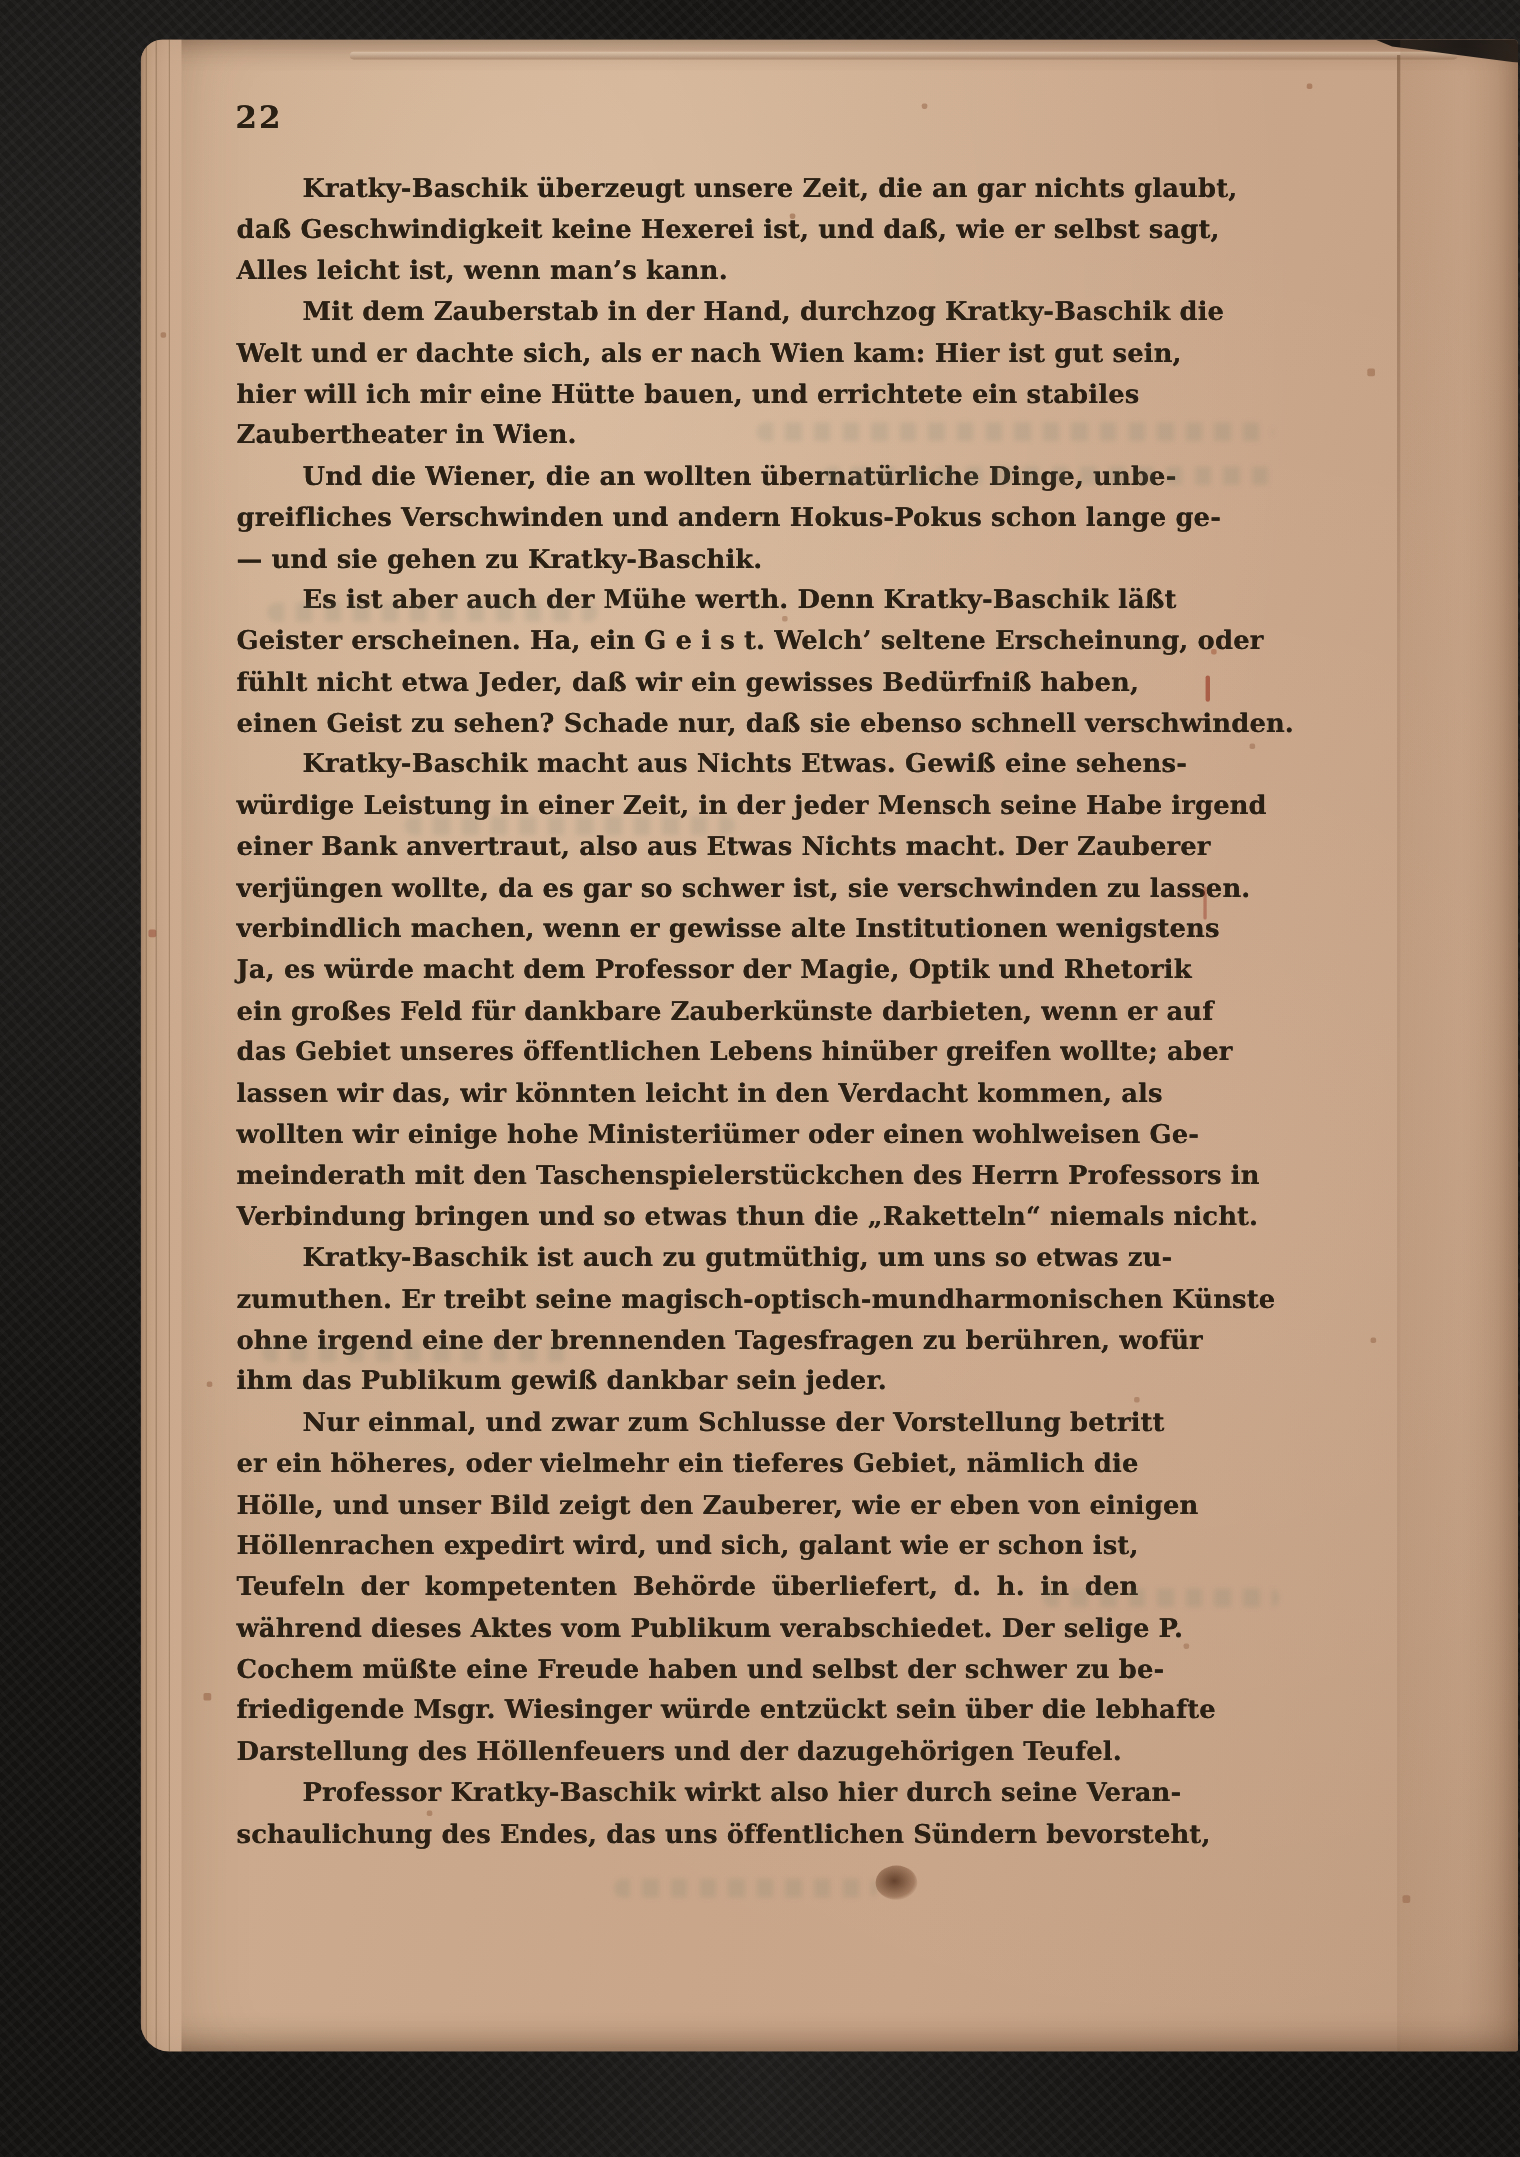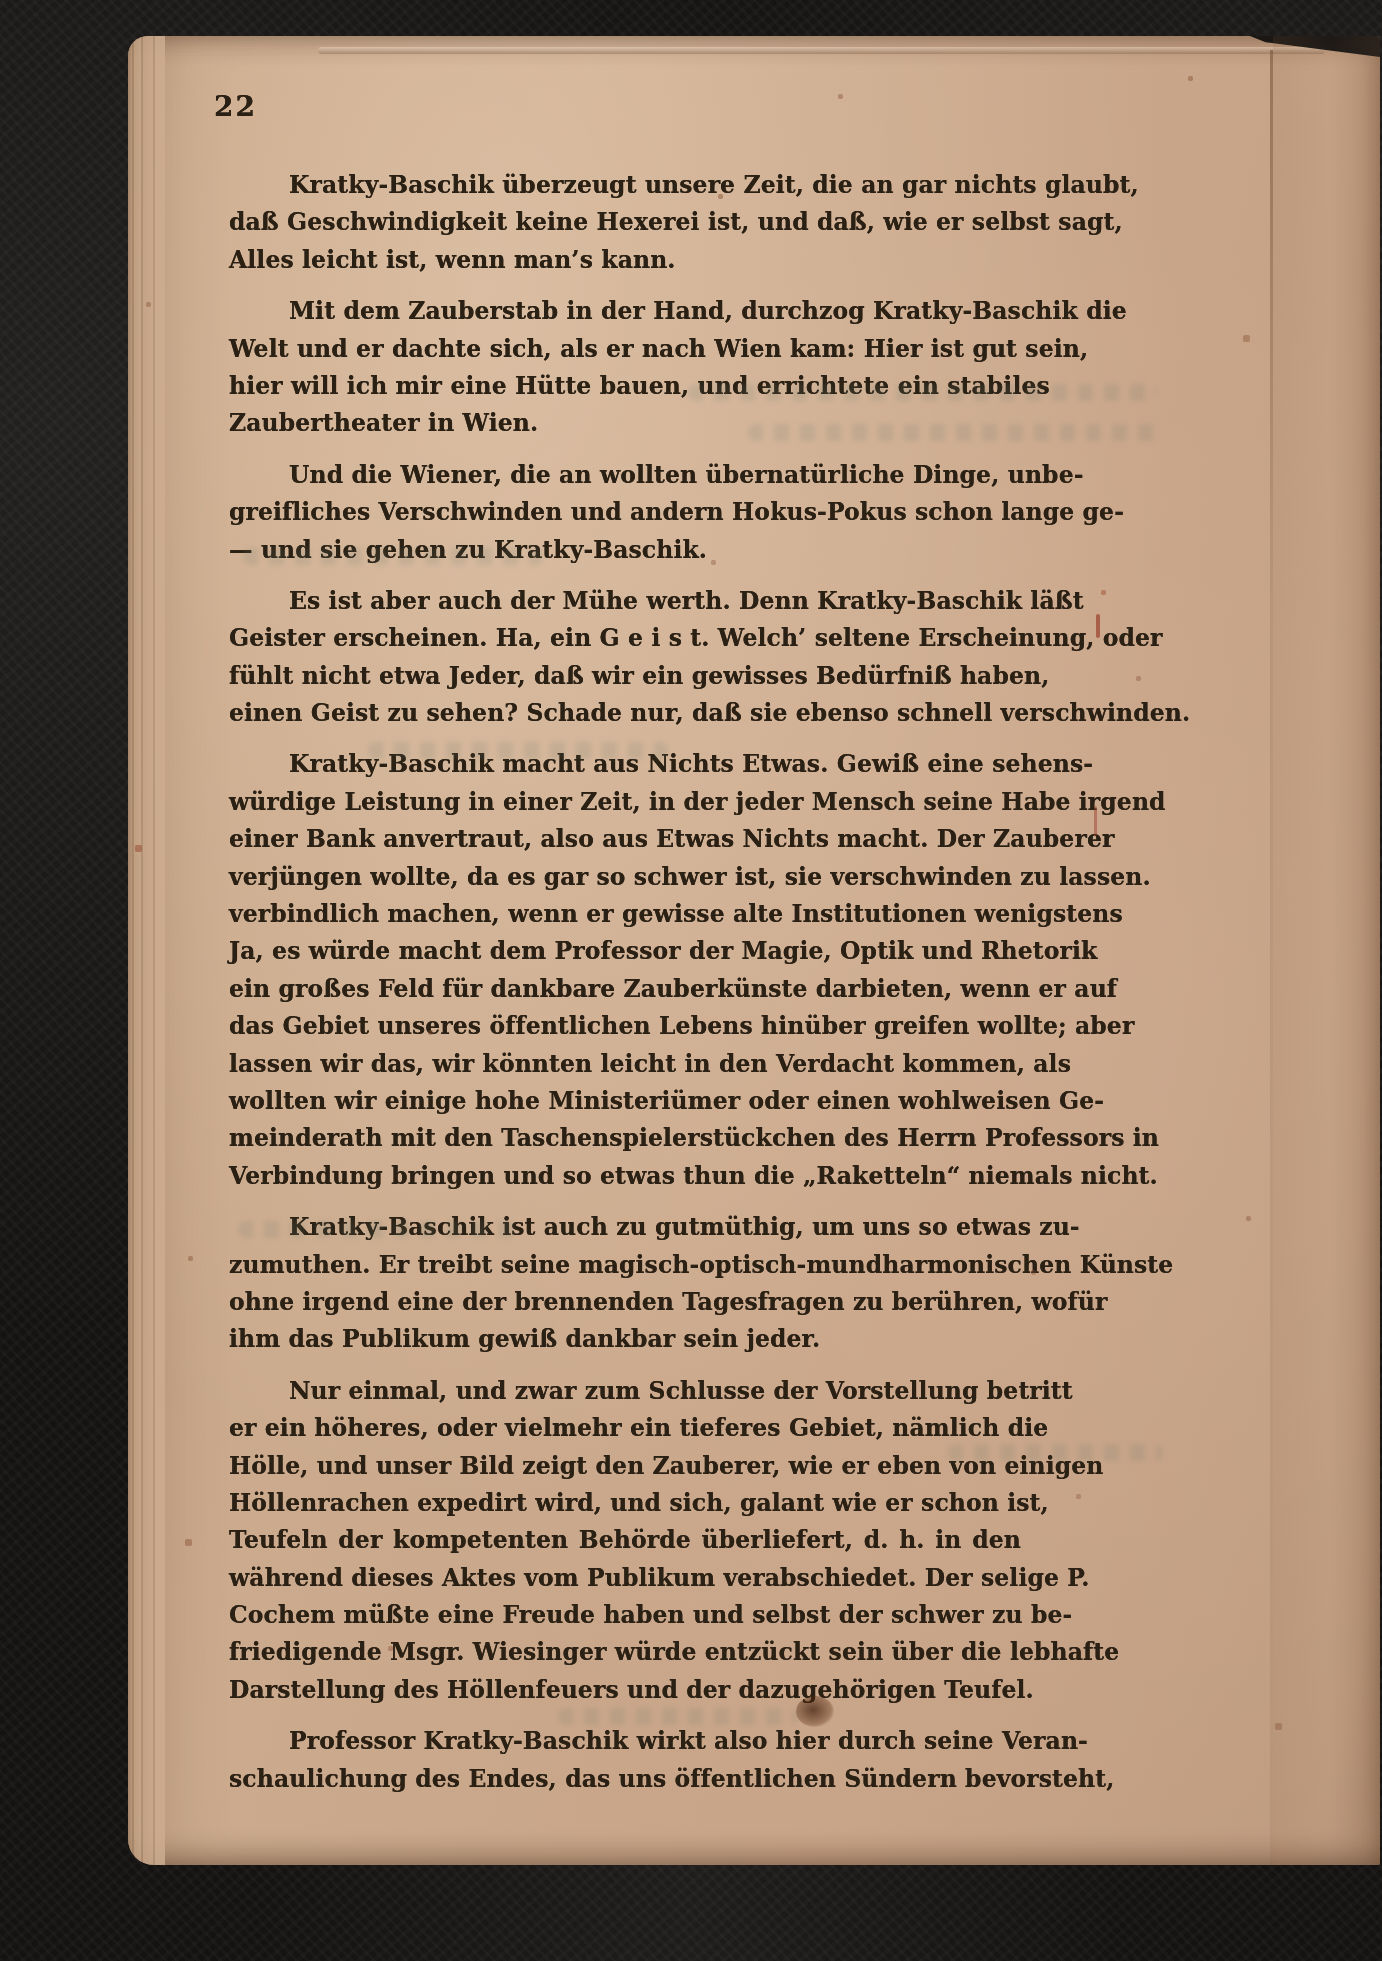--- a/index.html
+++ b/index.html
@@ -83,21 +83,21 @@
     letter-spacing:2px;
     text-shadow:0 0 0.5px var(--ink);
   }
   
   .text-block{
     position:absolute;left:87px;top:117px;width:820px;
     color:var(--ink);
     font-size:23.5px;font-weight:700;letter-spacing:0.1px;
     text-shadow:0 0 0.5px rgba(42,32,20,0.85);
   }
-  .para{margin:14px;}
+  .para{margin:0;}
   .line{
     height:37.4px;line-height:37.4px;
     white-space:nowrap;
     text-align:justify;
     -moz-text-align-last:justify;
     text-align-last:justify;
   }
   .line.first{padding-left:60px;}
   .line.lastline{ -moz-text-align-last:left; text-align-last:left;}
   

